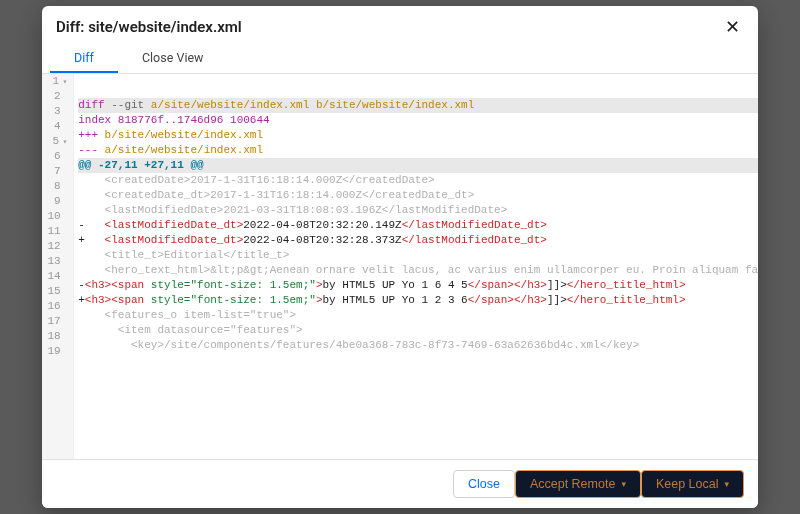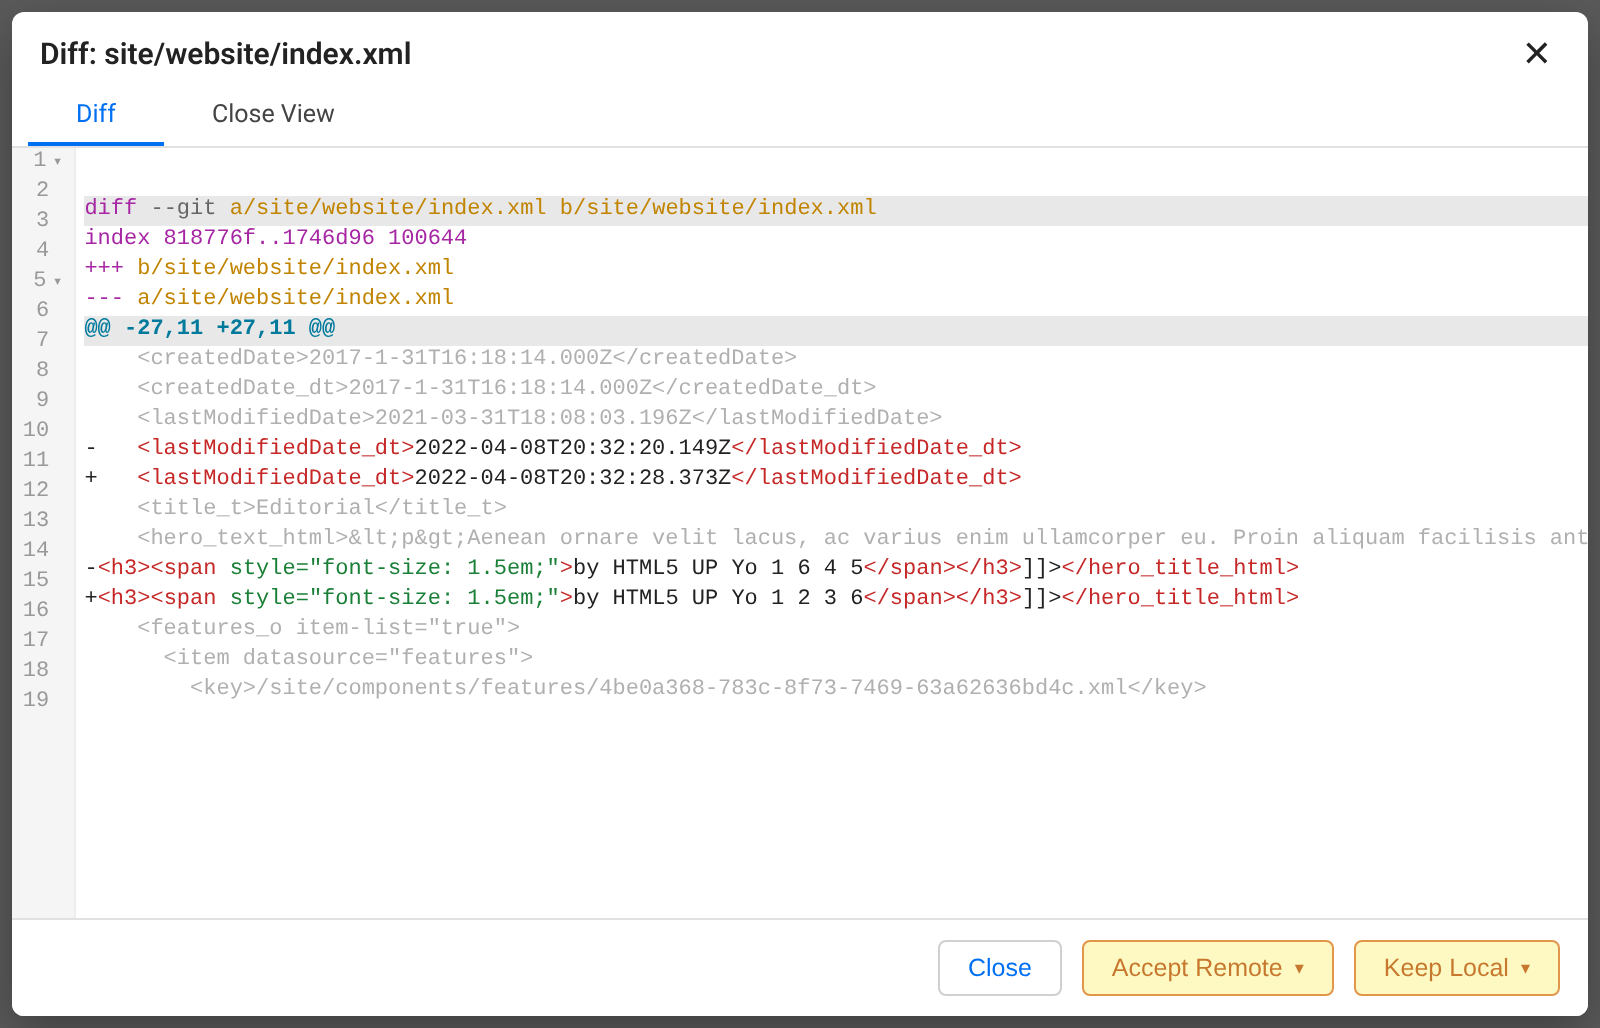--- a/index.html
+++ b/index.html
@@ -8,21 +8,21 @@
     background: #5a5a5a;
     width: 800px;
     height: 514px;
     overflow: hidden;
     display: flex;
     align-items: center;
     justify-content: center;
   }
   .dialog {
     background: #fff;
-    width: 788px;
+    width: 716px;
     height: 502px;
     border-radius: 6px;
     box-shadow: 0 8px 24px rgba(0,0,0,0.3);
     display: flex;
     flex-direction: column;
     overflow: hidden;
   }
   .dialog-header {
     display: flex;
     align-items: center;
@@ -99,39 +99,38 @@
   .t-ctx  { color: #b0b0b0; }
   .t-black{ color: #222; font-weight:500;}
   .t-red  { color: #c62828; }
   .t-grn  { color: #1a7f37; }
   .t-arr  { color:#999; font-size:8px; display:inline-block; width:8px;}
   .footer {
     border-top: 1px solid #e1e1e1;
     padding: 10px 14px;
     display: flex;
     justify-content: flex-end;
-    gap: 10px;
     background:#fff;
   }
   .btn {
     font-size: 12.5px;
     padding: 6px 14px;
     border-radius: 4px;
     cursor: pointer;
     display: inline-flex;
     align-items: center;
     gap: 6px;
   }
   .btn-secondary {
     background: #fff;
     border: 1px solid #d0d0d0;
     color: #0070f3;
   }
   .btn-outline {
-    background: #fef9c3;
+    background: #0f172a;
     border: 1px solid #e2964a;
     color: #c6792e;
   }
   .caret { font-size: 9px; }
 </style>
 </head>
 <body>
 
 <div class="dialog">
 

